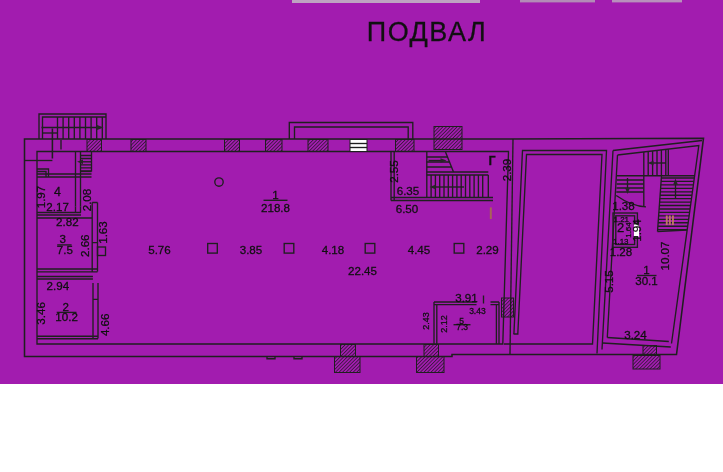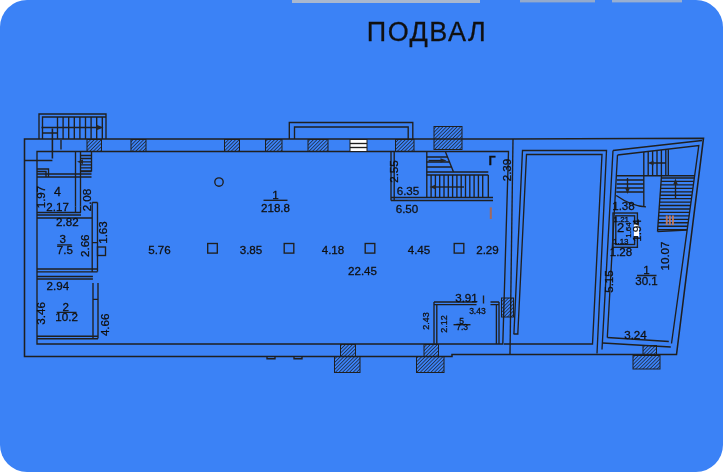--- a/index.html
+++ b/index.html
@@ -1,17 +1,17 @@
 <!DOCTYPE html>
 <html><head>
 <meta charset="utf-8">
 <style>
 html,body{margin:0;padding:0;background:#ffffff;}
-#page{position:relative;width:723px;height:472px;background:#3b82f6;overflow:hidden;
-font-family:"Liberation Sans",sans-serif;border-radius:27px;}
+#page{position:relative;width:723px;height:384px;background:#a21caf;overflow:hidden;
+font-family:"Liberation Sans",sans-serif;}
 svg{position:absolute;top:0;left:0;}
 text{font-family:"Liberation Sans",sans-serif;fill:#101010;stroke:#101010;stroke-width:0.28px;}
 .d{font-size:11.6px;}
 .sm{font-size:8px;}
 .ln{stroke:#1f1f1f;stroke-width:1.35;fill:none;}
 .th{stroke:#1f1f1f;stroke-width:1.55;fill:none;}
 .hb{stroke:#1f1f1f;stroke-width:1;}
 </style>
 </head>
 <body>

